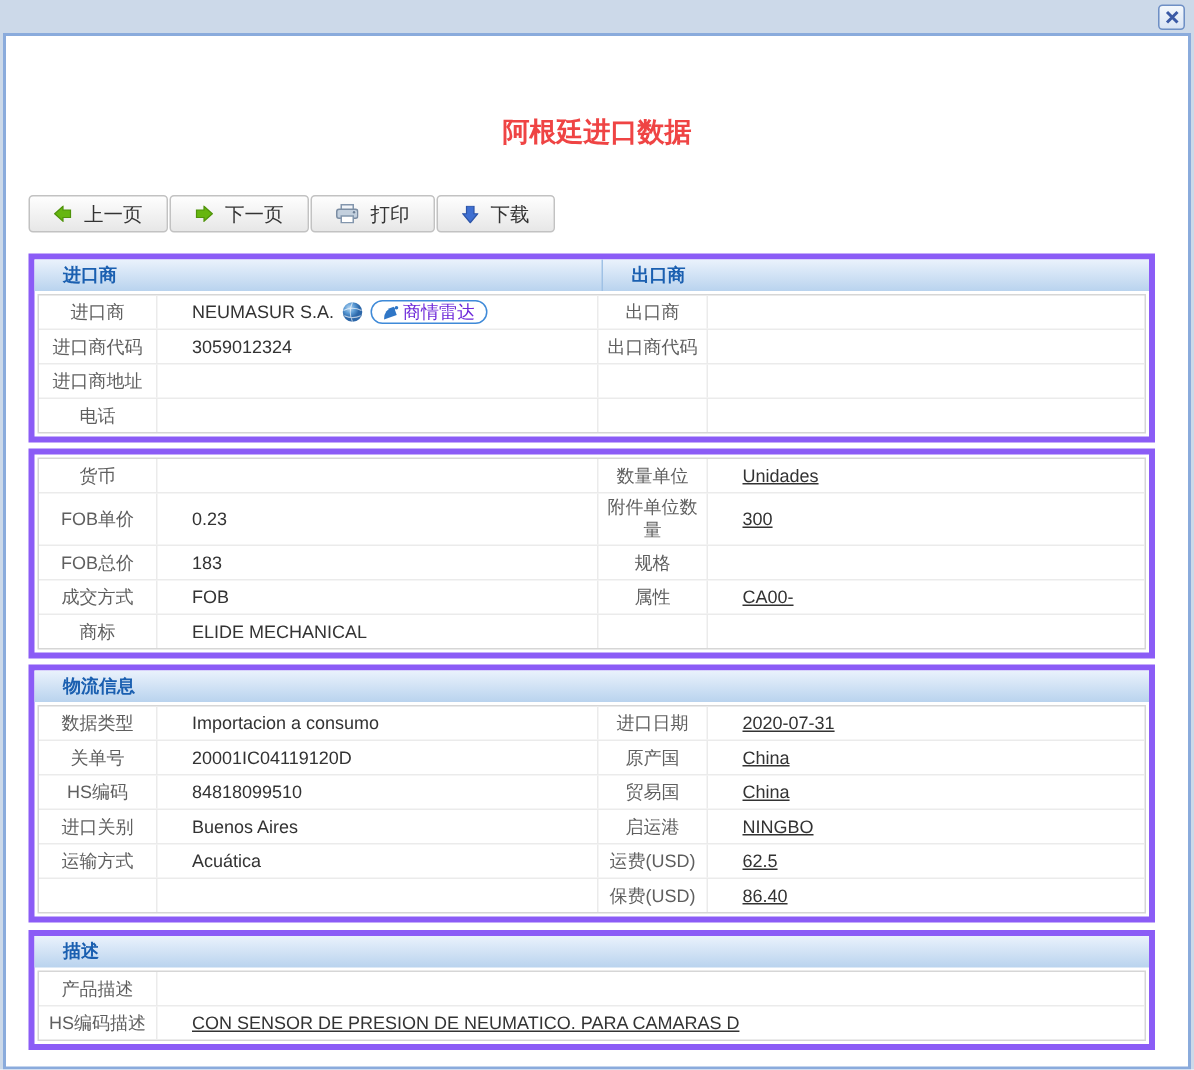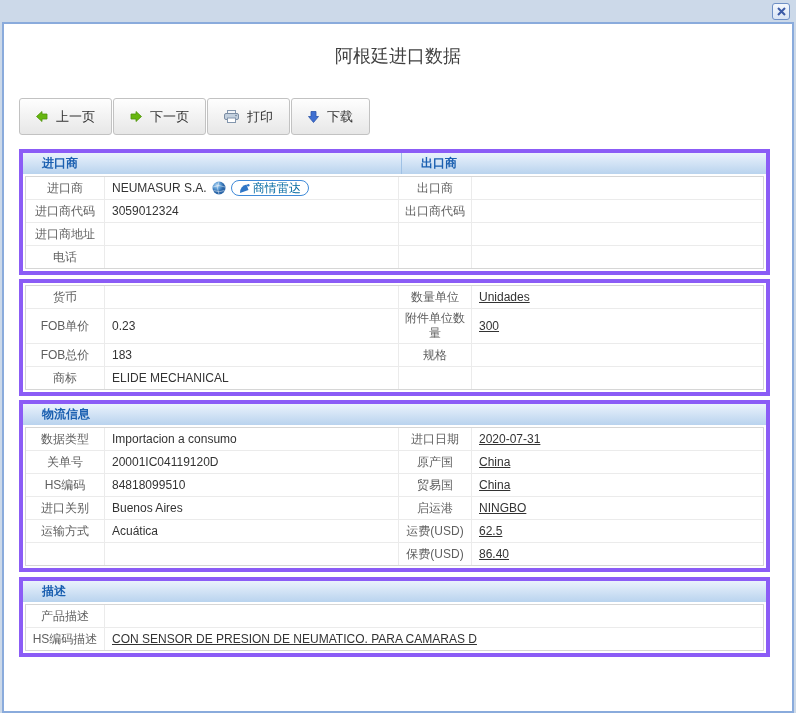--- a/index.html
+++ b/index.html
@@ -17,28 +17,28 @@
     background:linear-gradient(#f4f8fd,#d9e4f4);
     display:flex; align-items:center; justify-content:center;
     padding:0; cursor:pointer; z-index:5;
   }
   
   .dialog {
     position:absolute; top:22px; left:2px; right:2px; bottom:0;
     background:#ffffff; border:2px solid #8aabdc;
   }
   .title {
-    margin:0; padding-top:20px; text-align:center;
-    font-size:18px; font-weight:normal; color:#404040;
+    margin:0; padding-top:52px; text-align:center;
+    font-size:18px; font-weight:bold; color:#ef4444;
   }
   
   .toolbar { display:flex; margin:30px 0 14px 15px; }
   .tb-btn {
     display:flex; align-items:center; gap:8px;
-    height:37px; padding:0 16px; margin-right:1px;
+    height:25px; padding:0 16px; margin-right:1px;
     border:1px solid #c2c2c2; border-radius:3px;
     background:linear-gradient(#fefefe,#e7e7e7);
     font-family:inherit; font-size:13px; color:#333; cursor:pointer;
   }
   .tb-btn svg { flex:0 0 auto; }
   
   .section {
     margin:0 22px 4px 15px;
     border:4px solid #8b5cf6; background:#fff;
   }
@@ -55,26 +55,26 @@
     display:grid; grid-template-columns:79px 294px 73px 1fr;
     border-bottom:1px solid #ebebeb; min-height:22px;
   }
   .row.desc { grid-template-columns:79px 1fr; }
   .row:last-child { border-bottom:none; }
   .cell { display:flex; align-items:center; font-size:12px; min-height:22px; }
   .cell.label {
     justify-content:center; text-align:center; color:#5f5f5f;
     border-right:1px solid #ebebeb; padding:2px 2px; line-height:1.25;
   }
-  .cell.value { color:#333; padding:2px 4px 2px 7px; border-right:1px solid #ebebeb; gap:5px; }
+  .cell.value { color:#333; padding:2px 4px 2px 7px; border-right:1px solid #ebebeb; gap:5px;margin-left:16px; }
   .cell.value.last { border-right:none;text-decoration:underline; }
   .badge {
     display:inline-flex; align-items:center; gap:3px;
     border:1px solid #3f8ad8; border-radius:9px;
-    padding:0 7px; height:16px; color:#0369a1; font-size:12px;
+    padding:0 7px; height:16px; color:#6d28d9; font-size:12px;
     text-decoration:none; cursor:pointer; white-space:nowrap;
   }
   .globe { display:inline-flex; cursor:pointer; }
 </style>
 </head>
 <body>
 
 <div class="topbar"></div>
 
 <button class="close-btn">
@@ -186,20 +186,26 @@
         <div class="cell value">0.23</div>
         <div class="cell label">附件单位数量</div>
         <div class="cell value last">300</div>
       </div>
       <div class="row">
         <div class="cell label">FOB总价</div>
         <div class="cell value">183</div>
         <div class="cell label">规格</div>
       </div>
       <div class="row">
+        <div class="cell label">成交方式</div>
+        <div class="cell value">FOB</div>
+        <div class="cell label">属性</div>
+        <div class="cell value last">CA00-</div>
+      </div>
+      <div class="row">
         <div class="cell label">商标</div>
         <div class="cell value">ELIDE MECHANICAL</div>
         <div class="cell label"></div>
         <div class="cell value last"></div>
       </div>
     </div>
   </div>
 
   <div class="section">
     <div class="sec-header">

